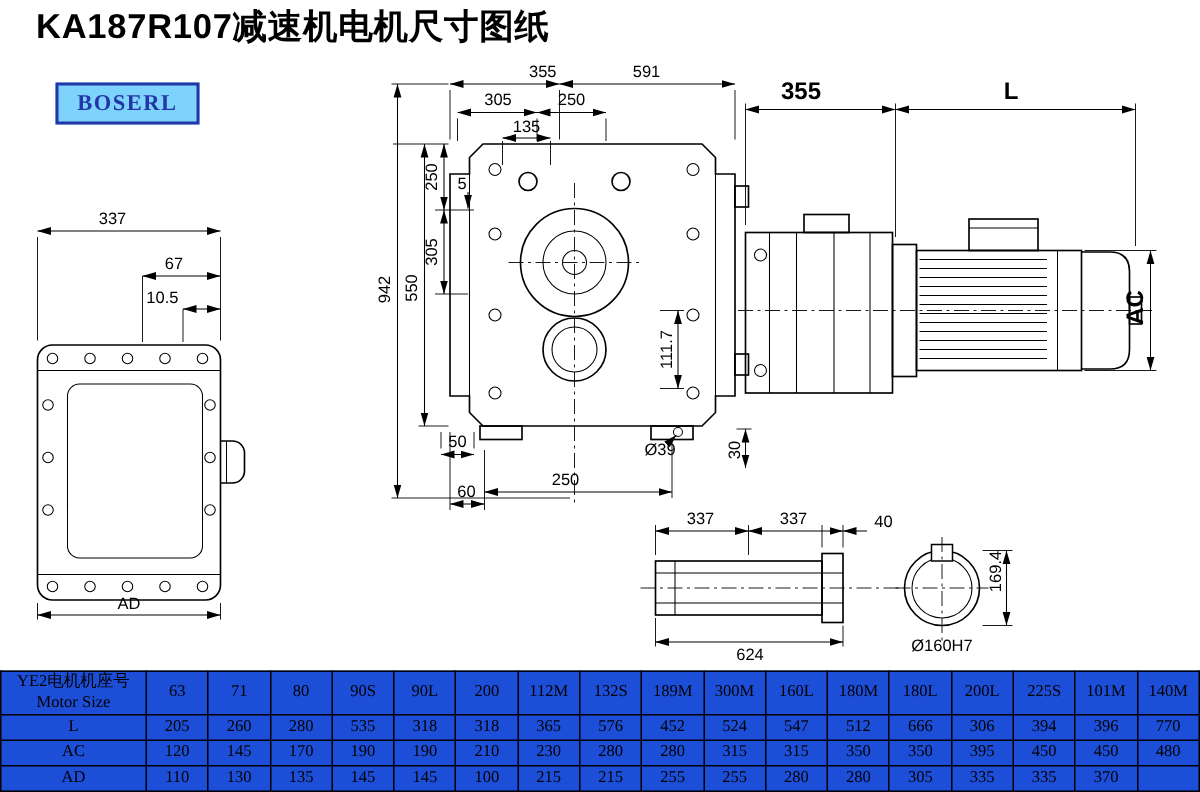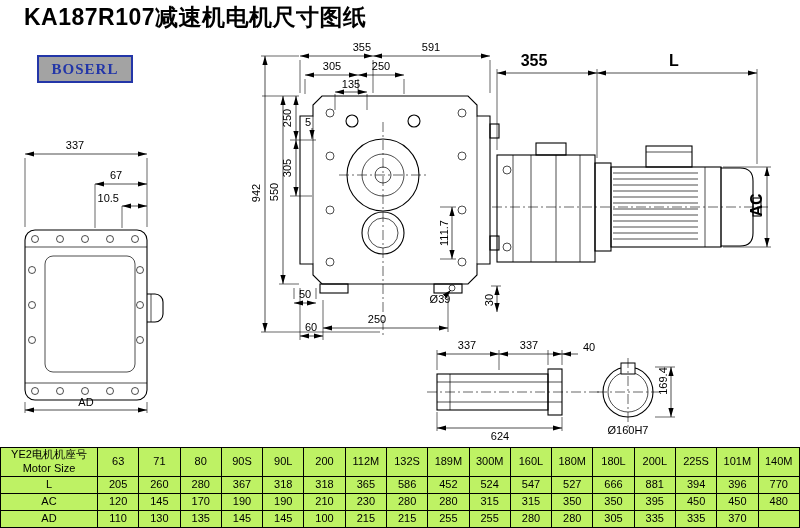--- a/index.html
+++ b/index.html
@@ -7,37 +7,37 @@
     width:800px; height:528px; position:relative; overflow:hidden;
     background:#ffffff; font-family:"Liberation Sans", sans-serif; color:#000;
   }
   .title {
     position:absolute; left:8px; top:2px;
     font-size:23px; font-weight:bold; letter-spacing:.5px; white-space:nowrap;margin-left:16px;
   }
   .logo-box {
     position:absolute; left:37px; top:55px; width:92px; height:24px;
     border:2px solid #2336a8; display:flex; align-items:center; justify-content:center;
-    background:#a3a3a3;
+    background:#7dd3fc;
   }
   .logo-text {
     color:#2336a8; font-family:"Liberation Serif", serif;
     font-weight:bold; font-size:15px; letter-spacing:1px;
   }
   svg.drawing { position:absolute; left:0; top:0; }
   .ln  { fill:none; stroke:#000; stroke-width:1.1; }
   .lnt { fill:none; stroke:#000; stroke-width:0.7; }
   .ext { fill:none; stroke:#000; stroke-width:0.6; }
   .dim { fill:none; stroke:#000; stroke-width:0.7; }
   .cl  { fill:none; stroke:#000; stroke-width:0.6; stroke-dasharray:10 3 2 3; }
   .dt  { font-family:"Liberation Sans",sans-serif; font-size:11px; fill:#000; }
   .dtL { font-family:"Liberation Sans",sans-serif; font-size:16px; font-weight:bold; fill:#000; }
   table.dimtable {
     position:absolute; left:0; top:447px; width:800px;
-    border-collapse:collapse; table-layout:fixed; font-size:11px; background:#bef264;
+    border-collapse:collapse; table-layout:fixed; font-size:11px; background:#1d4ed8;font-family:Liberation Serif, serif;
   }
   table.dimtable th, table.dimtable td {
     border:1px solid #000; text-align:center; vertical-align:middle;
     padding:0; font-weight:normal; height:16px; line-height:1.25;
     overflow:hidden; white-space:nowrap;
   }
   table.dimtable thead th { height:27px; }
   table.dimtable thead th:first-child { width:96px; }
 </style>
 </head>
@@ -326,31 +326,31 @@
         <th>101M</th>
         <th>140M</th>
       </tr>
     </thead>
   <tbody>
       <tr>
         <th>L</th>
         <td>205</td>
         <td>260</td>
         <td>280</td>
-        <td>367</td>
+        <td>535</td>
         <td>318</td>
         <td>318</td>
         <td>365</td>
-        <td>586</td>
+        <td>576</td>
         <td>452</td>
         <td>524</td>
         <td>547</td>
-        <td>527</td>
+        <td>512</td>
         <td>666</td>
-        <td>881</td>
+        <td>306</td>
         <td>394</td>
         <td>396</td>
         <td>770</td>
       </tr>
       <tr>
         <th>AC</th>
         <td>120</td>
         <td>145</td>
         <td>170</td>
         <td>190</td>

